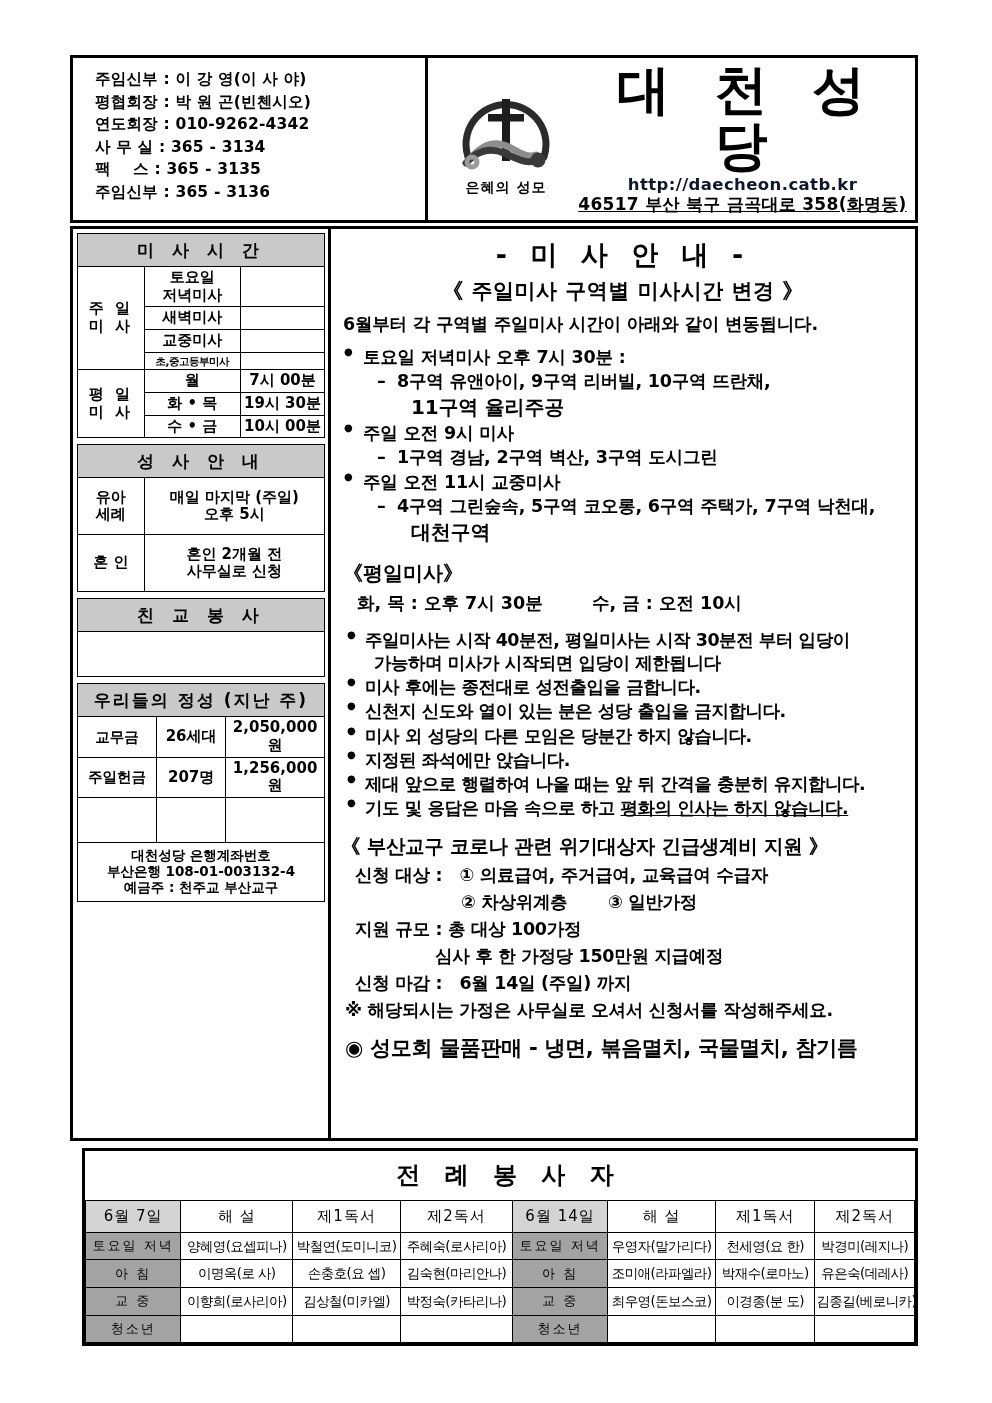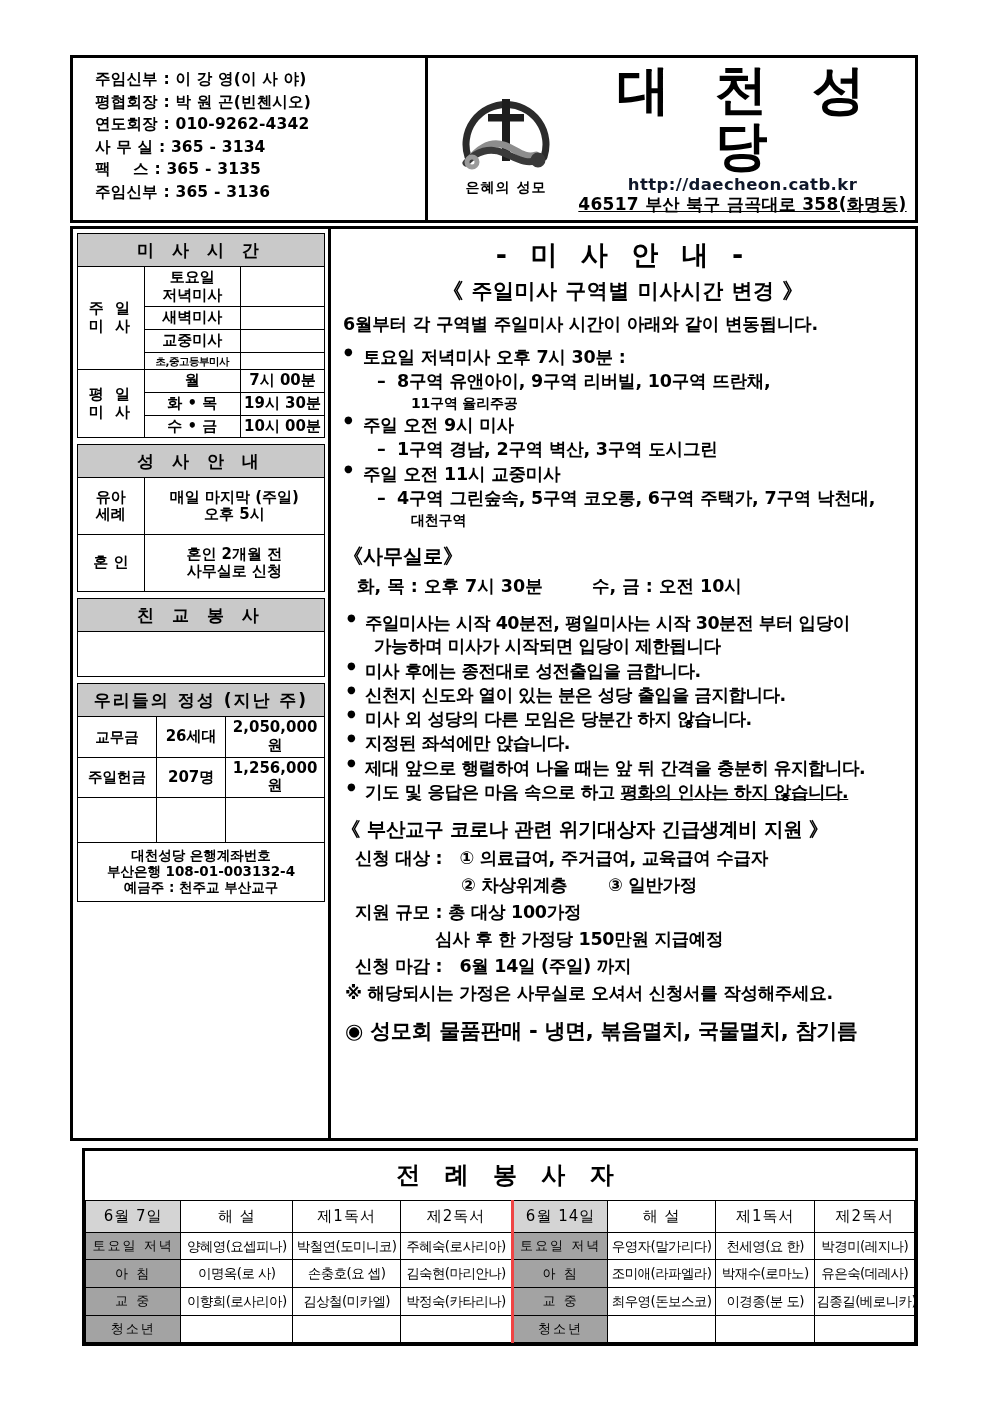--- a/index.html
+++ b/index.html
@@ -200,21 +200,21 @@
     position: relative;
     letter-spacing: -0.2px;
     line-height: 1.37;
   }
   .subline::before {
     content: "\2013";
     position: absolute;
     left: 14px;
   }
   .contline {
-    font-size: 14px;
+    font-size: 20px;
     font-weight: bold;
     padding-left: 48px;
     letter-spacing: -0.2px;
     line-height: 1.37;
   }
   .sec2-title {
     font-size: 20px;
     font-weight: bold;
     margin: 13px 0 0 2px;
   }
@@ -321,21 +321,21 @@
   table.ft td.hd2 {
     font-size: 15px;
     letter-spacing: 1px;
     padding: 7px 1px;
   }
   table.ft td.rl {
     background: #a3a3a3;
     font-size: 13px;
     letter-spacing: 2px;
   }
-  table.ft td.thick-l { border-left: 3px solid #ef4444; }
+  table.ft td.thick-l { border-left: 1px solid #ef4444; }
   .nm { font-size: 12.5px; letter-spacing: -0.6px; }
 </style>
 </head>
 <body>
 
 <div id="page">
 
   <div class="header-box">
     <div class="header-left">
       <div class="contact-line">주임신부 : 이 강 영(이 사 야)</div>
@@ -500,21 +500,21 @@
           <span>주일 오전 9시 미사</span>
           <div class="subline"> 1구역 경남, 2구역 벽산, 3구역 도시그린</div>
         </li>
         <li>
           <span>주일 오전 11시 교중미사</span>
           <div class="subline"> 4구역 그린숲속, 5구역 코오롱, 6구역 주택가, 7구역 낙천대,</div>
           <div class="contline">대천구역</div>
         </li>
       </ul>
 
-      <div class="sec2-title">《사무실로》</div>
+      <div class="sec2-title">《평일미사》</div>
       <div class="weekday-times">
         <div class="a">화, 목 :  오후 7시 30분</div>
         <div>수, 금 :  오전  10시</div>
       </div>
 
       <ul class="rules">
         <li>
           <span>주일미사는 시작 40분전, 평일미사는 시작 30분전 부터 입당이</span>
           <span class="wrap2">가능하며  미사가 시작되면 입당이 제한됩니다</span>
         </li>

